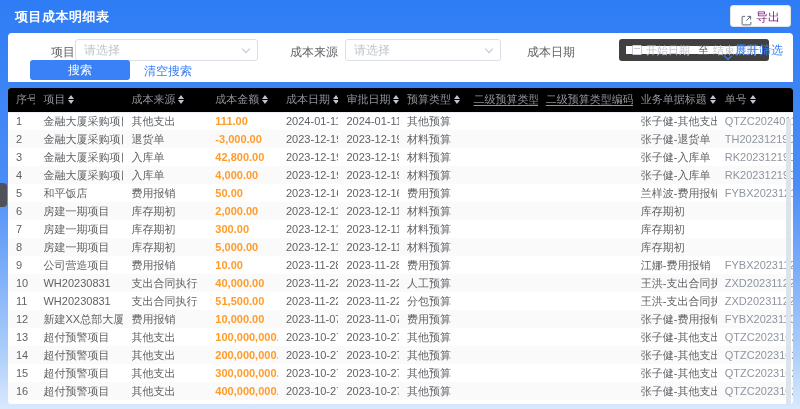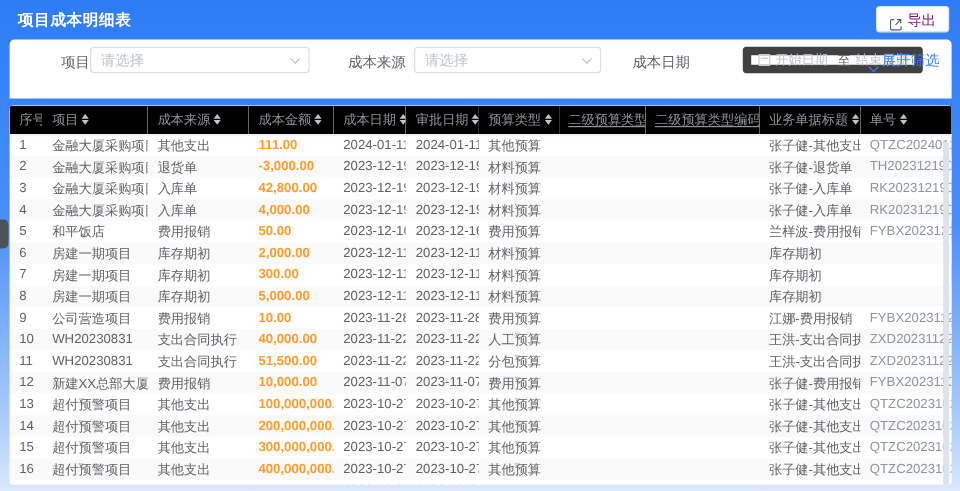--- a/index.html
+++ b/index.html
@@ -97,20 +97,24 @@
       <span class="cal-icon"></span>
       <input placeholder="开始日期" style="">
       <span class="to-label">至</span>
       <input placeholder="结束日期" style="">
     </div>
     <div class="expand-link">
       <span class="chev"></span>
       <span>展开筛选</span>
     </div>
   </div>
+  <div class="btn-row">
+    <button class="search-btn">搜索</button>
+    <span class="clear-link">清空搜索</span>
+  </div>
 </div>
 
 <div class="table-card">
   <table>
     <colgroup id="cols">
         <col style="width: 3.5%;">
         <col style="width: 11.2%;">
         <col style="width: 10.7%;">
         <col style="width: 9%;">
         <col style="width: 7.7%;">

